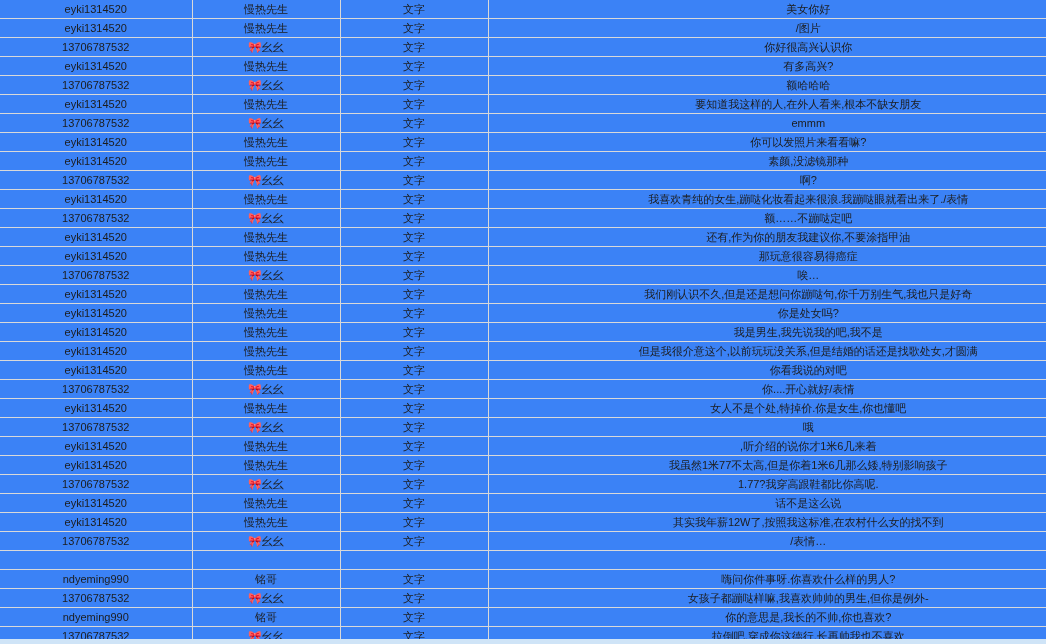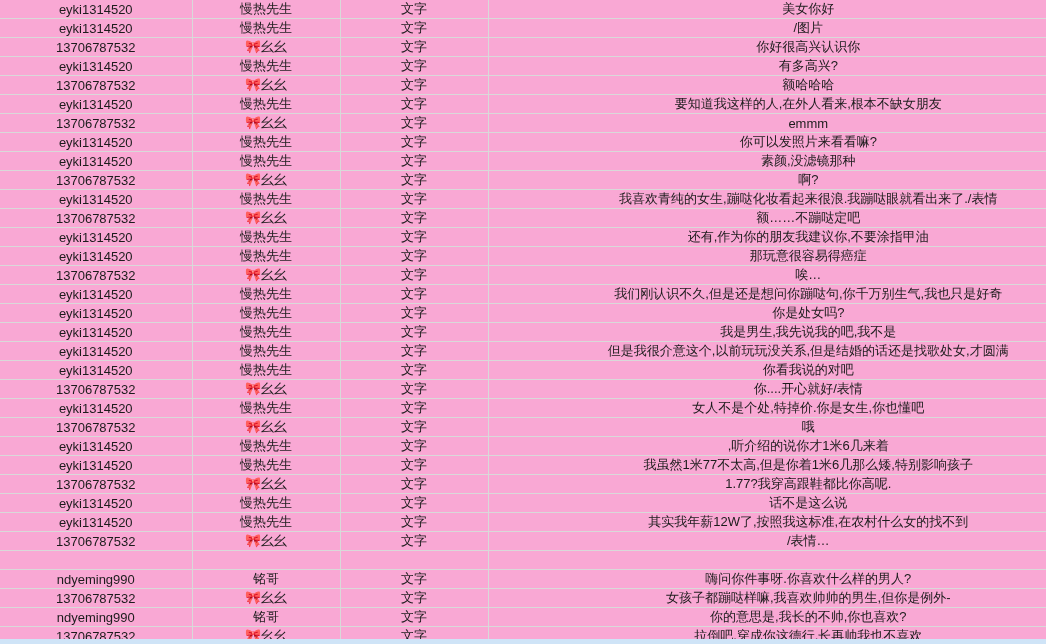--- a/index.html
+++ b/index.html
@@ -1,22 +1,22 @@
 <!DOCTYPE html>
 <html><head>
 <meta charset="utf-8">
 <style>
   html,body{margin:0;padding:0;background:#ffffff;}
   .sheet{
     position:relative;
     width:1046px;height:644px;
     overflow:hidden;
-    background:#f9a8d4;
+    background:#3b82f6;
     font-family:"Liberation Sans","DejaVu Sans",sans-serif;
-    font-size:13px;
+    font-size:11px;
     color:#1c1c1c;
   }
   table.grid{
     border-collapse:collapse;
     table-layout:fixed;
     width:1128px;           
   }
   table.grid td{
     height:18px;            
     padding:0;

